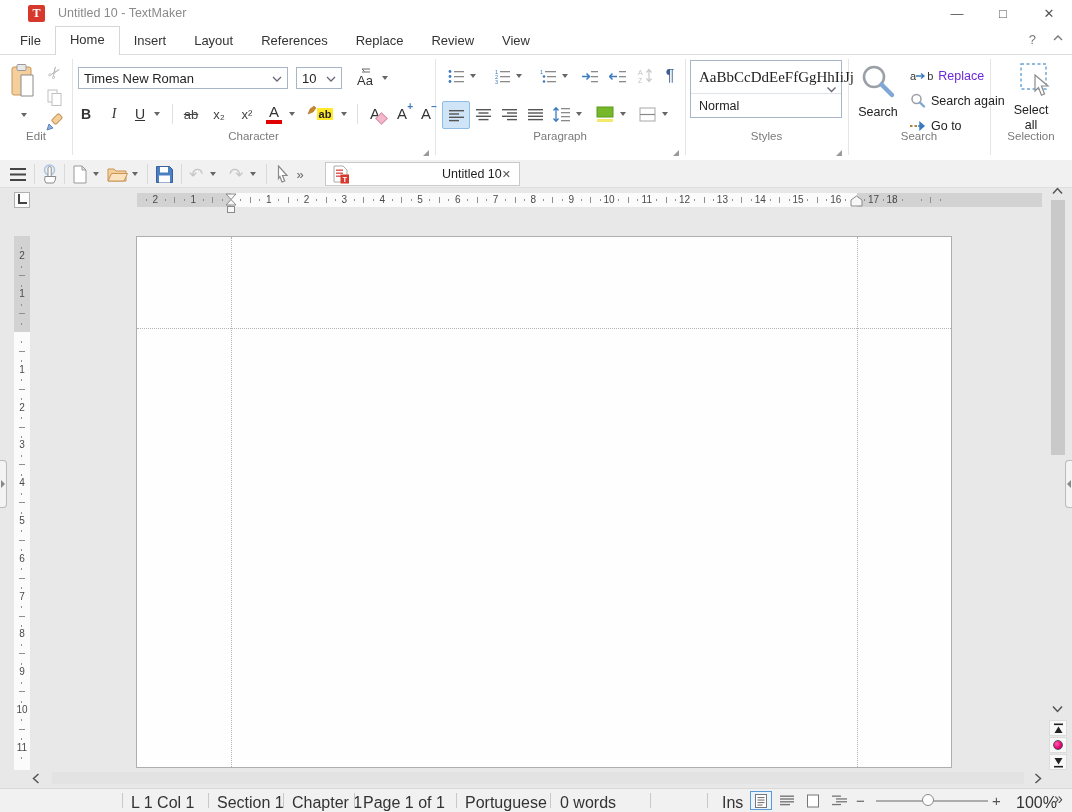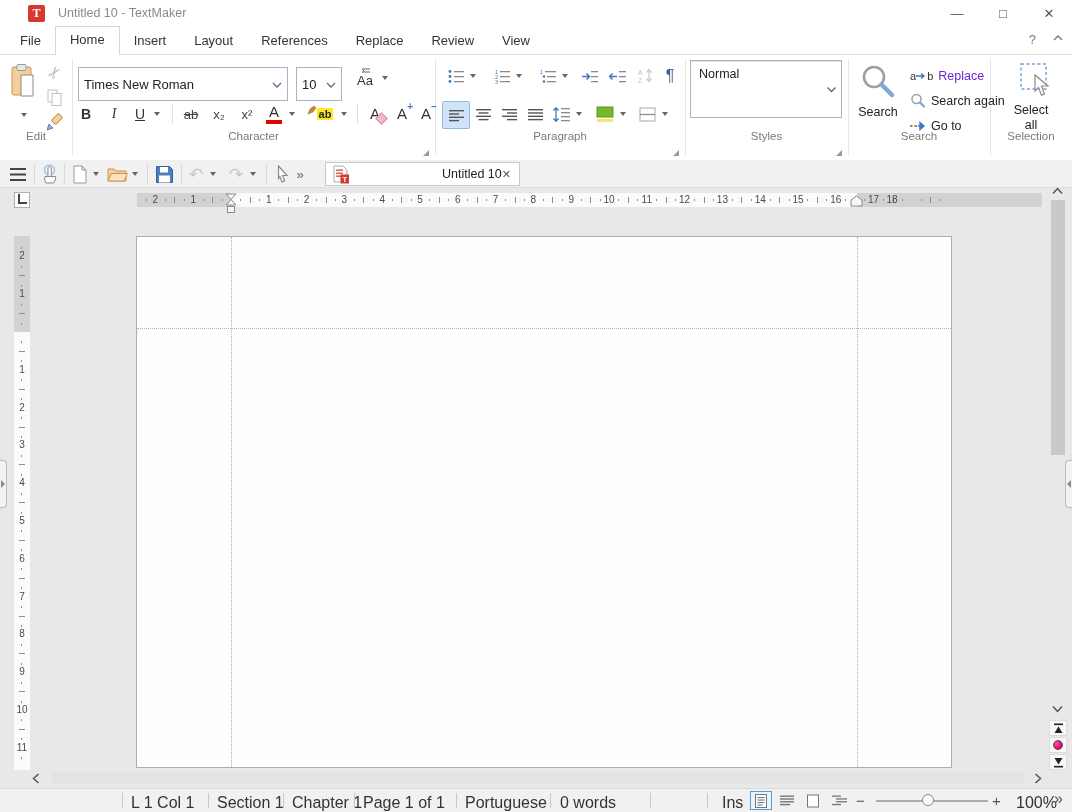--- a/index.html
+++ b/index.html
@@ -22,21 +22,21 @@
   .mtab.active{border:1px solid #d6d6d6;border-bottom:none;background:#fff;margin-bottom:-1px;padding-bottom:8px}
   .menu-right{position:absolute;right:8px;top:6px;display:flex;gap:16px;color:#777;font-size:13px}
   
   .ribbon{position:absolute;left:0;top:55px;right:0;height:105px;background:#fff}
   .gsep{position:absolute;top:4px;height:96px;width:1px;background:#e5e5e5}
   .glabel{position:absolute;top:75px;font-size:11.5px;color:#7a7a7a;text-align:center}
   .launcher{position:absolute;top:95px;width:0;height:0;border-left:6px solid transparent;border-bottom:6px solid #9a9a9a}
   .ib{position:absolute;display:flex;align-items:center;justify-content:center}
   .dd{position:absolute;width:0;height:0;border:3.5px solid transparent;border-top:4px solid #666}
   .combo{position:absolute;height:22px;background:#fff;border:1px solid #a7b5c7;box-sizing:border-box;
-         display:flex;align-items:center;padding:16px 5px;font-size:13px;color:#222}
+         display:flex;align-items:center;padding:4px 5px;font-size:13px;color:#222}
   .combo .chev{margin-left:auto}
   .tglyph{font-size:14px;color:#333}
   .active-tool{background:#cfe5f7;border:1px solid #8ebce6;border-radius:2px}
   .vline-s{position:absolute;width:1px;height:20px;background:#e0e0e0}
   
   .toolbar{position:absolute;left:0;top:160px;right:0;height:28px;background:#f1f1f1;border-bottom:1px solid #dedede;box-sizing:border-box}
   .tsep{position:absolute;top:4px;height:20px;width:1px;background:#d9d9d9}
   .doctab{position:absolute;left:325px;top:2px;width:195px;height:24px;background:#fff;border:1px solid #c9c9c9;
           box-sizing:border-box;display:flex;align-items:center}
   .doctab-label{flex:1;text-align:right;font-size:12.5px;color:#222}
@@ -337,20 +337,21 @@
       <svg width="17" height="15" viewBox="0 0 17 15">
         <rect x="1" y="1" width="15" height="13" fill="none" stroke="#a8a8a8"></rect>
         <line x1="1" y1="7.5" x2="16" y2="7.5" stroke="#888" stroke-width="1.2"></line>
       </svg>
     </div>
     <div class="dd" style="left:662px;top:57px"></div>
     <div class="glabel" style="left:435px;width:250px">Paragraph</div>
     <div class="launcher" style="left:673px"></div>
 
     <div class="abs" style="left:690px;top:5px;width:152px;height:58px;background:#fff;border:1px solid #a7b5c7;box-sizing:border-box">
+      <div style="height:32px;display:flex;align-items:center;padding-left:8px;font-family:'Liberation Serif',serif;font-size:15px;color:#222">AaBbCcDdEeFfGgHhIiJj</div>
       <div style="height:24px;display:flex;align-items:center;padding-left:8px;border-top:1px solid #dfe4ea;font-size:12.5px;color:#222">Normal</div>
       <span style="position:absolute;right:4px;top:22px">
         <svg width="11" height="9" viewBox="0 0 11 9">
             <polyline points="1.5,2.5 5.5,6.5 9.5,2.5" fill="none" stroke="#667" stroke-width="1.3"></polyline>
           </svg>
       </span>
     </div>
     <div class="glabel" style="left:685px;width:163px">Styles</div>
     <div class="launcher" style="left:836px"></div>
 

